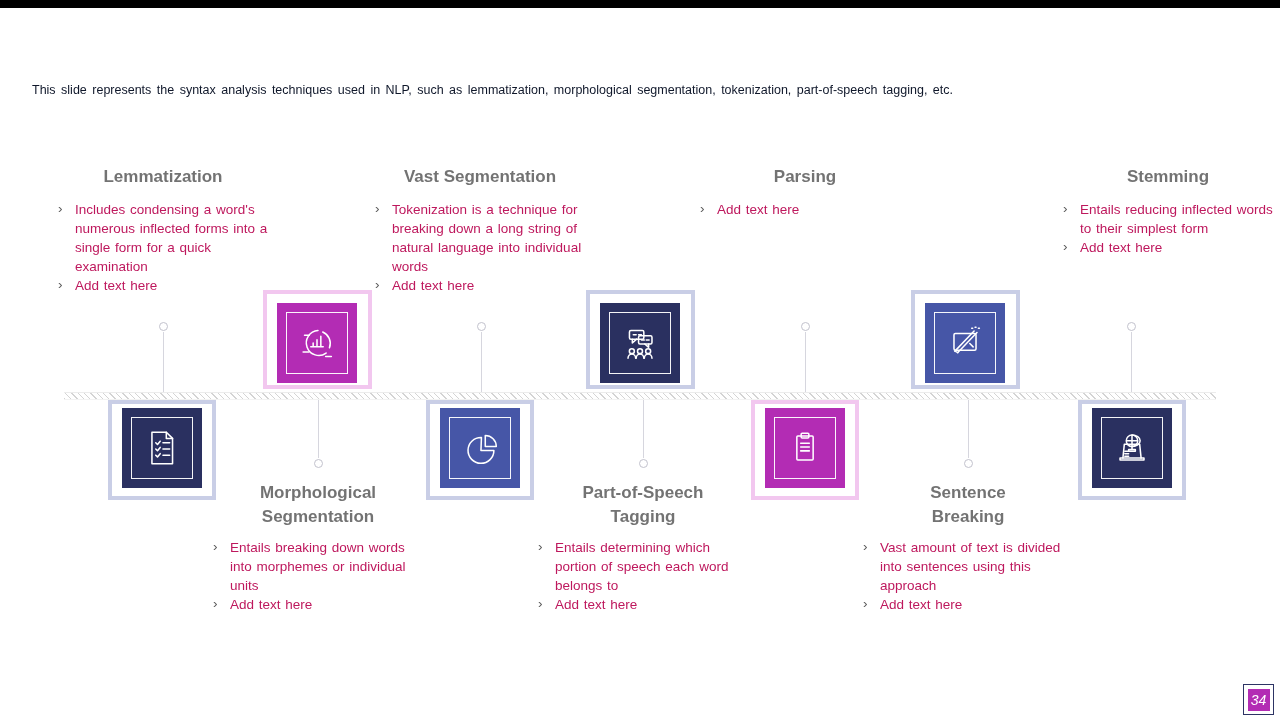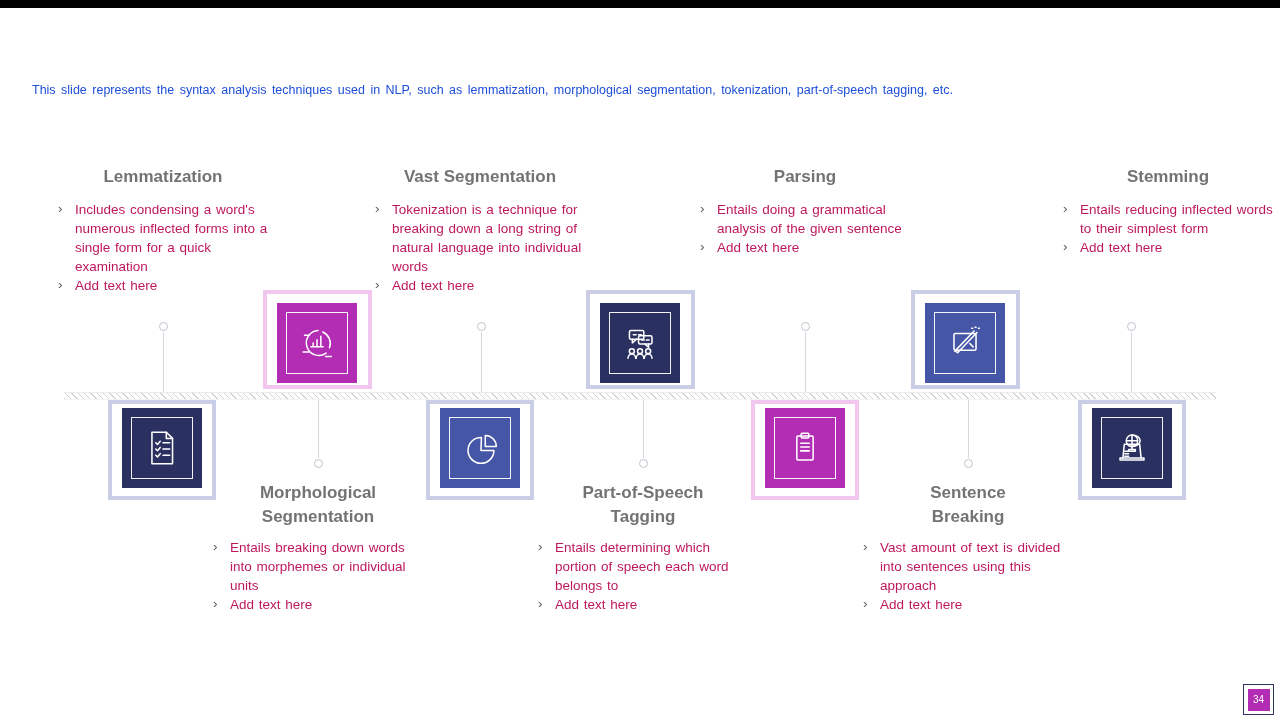--- a/index.html
+++ b/index.html
@@ -13,21 +13,21 @@
   .header {
     position:absolute; left:0; top:8px; width:100%; height:60px;
     background:#2d3464; display:flex; align-items:center;
   }
   .header h1 {
     color:#fff; font-size:33px; font-weight:400; letter-spacing:1.5px;
     padding-left:32px; white-space:nowrap;
   }
   .subtitle {
     position:absolute; left:32px; top:83px; width:1000px;
-    font-size:12.5px; color:#1d4ed8; word-spacing:2px;
+    font-size:12.5px; color:#0f172a; word-spacing:2px;
   }
   
   .band {
     position:absolute; left:64px; top:392px; width:1152px; height:8px;
     background: repeating-linear-gradient(45deg, #d4d4d4 0, #d4d4d4 1px, #ffffff 1px, #ffffff 4.5px);
     border-top:1px solid #ececec; border-bottom:1px solid #f3f3f3;
   }
   
   .col { position:absolute; width:216px; text-align:center; }
   .col-top { top:165px; }
@@ -68,22 +68,22 @@
   .footer {
     position:absolute; left:0; right:0; top:698px; text-align:center;
     font-size:12px; color:#6e6a94; word-spacing:1px;
   }
   .badge {
     position:absolute; right:6px; bottom:5px; width:31px; height:31px;
     border:1.5px solid #2d3464; background:#fff;
     display:flex; align-items:center; justify-content:center;
   }
   .badge-inner {
-    width:22px; height:22px; background:#b32cb4; color:#fff; font-size:10px;
-    display:flex; align-items:center; justify-content:center;
+    width:22px; height:22px; background:#b32cb4; color:#fff; font-size:14px;
+    display:flex; align-items:center; justify-content:center;font-style:italic;
   }
 </style>
 </head>
 <body>
 
 <div class="slide">
   <div class="top-strip"></div>
 
 
   <p class="subtitle">This slide represents the syntax analysis techniques used in NLP, such as lemmatization, morphological segmentation, tokenization, part-of-speech tagging, etc.</p>
@@ -100,21 +100,20 @@
   <section class="col col-top" style="left:372px">
     <h3>Vast Segmentation</h3>
     <ul>
       <li>Tokenization is a technique for breaking down a long string of natural language into individual words</li>
       <li>Add text here</li>
     </ul>
   </section>
   <section class="col col-top" style="left:697px">
     <h3>Parsing</h3>
     <ul>
-      <li>Entails doing a grammatical analysis of the given sentence</li>
       <li>Add text here</li>
     </ul>
   </section>
   <section class="col col-top" style="left:1060px">
     <h3>Stemming</h3>
     <ul>
       <li>Entails reducing inflected words to their simplest form</li>
       <li>Add text here</li>
     </ul>
   </section>

